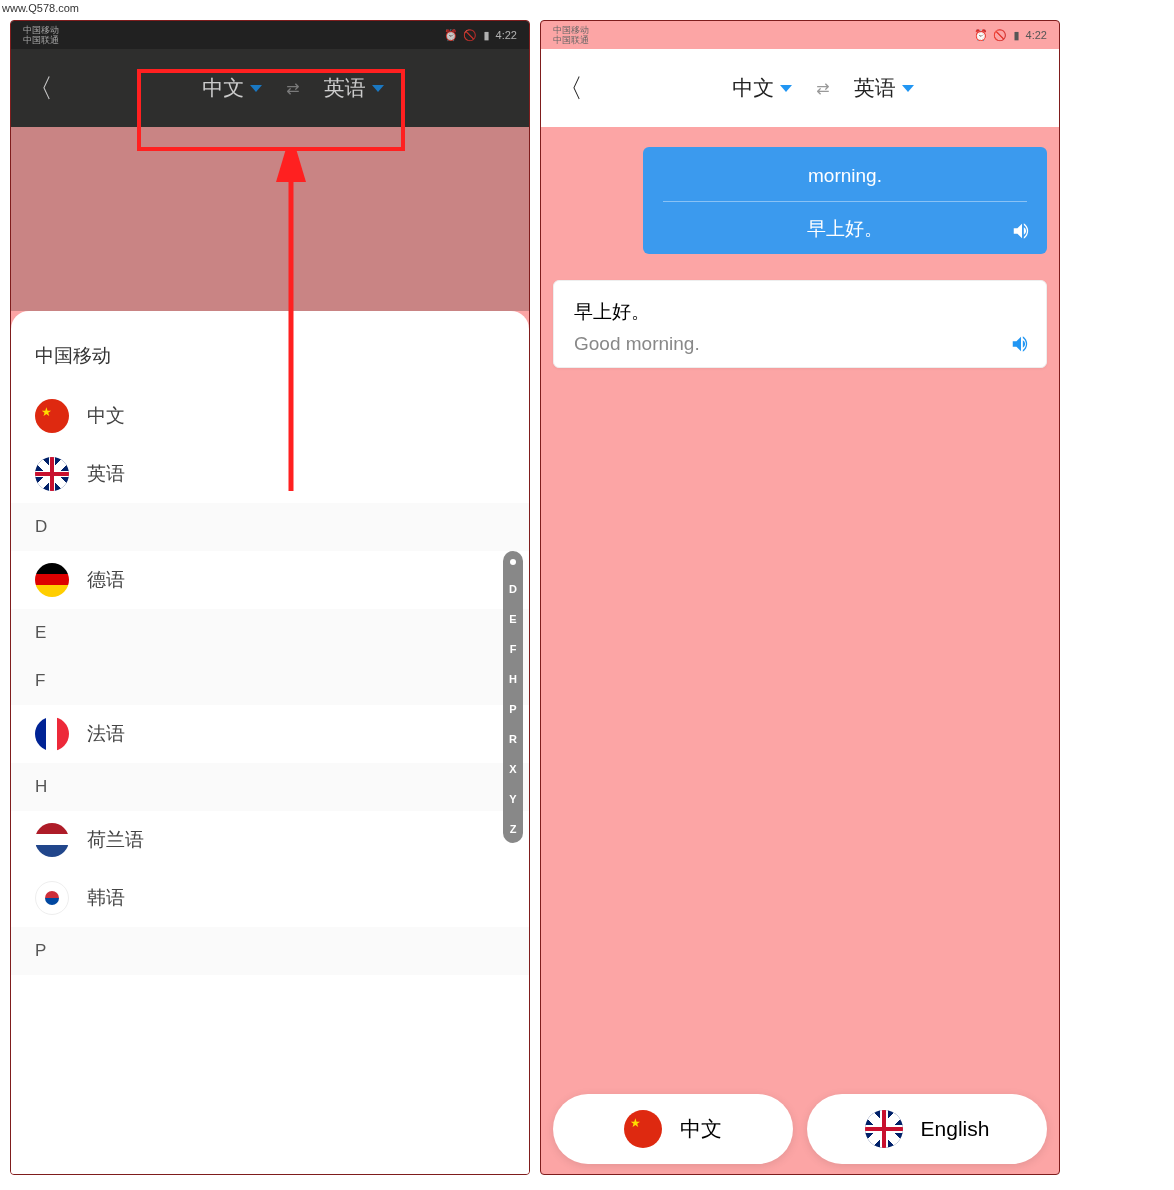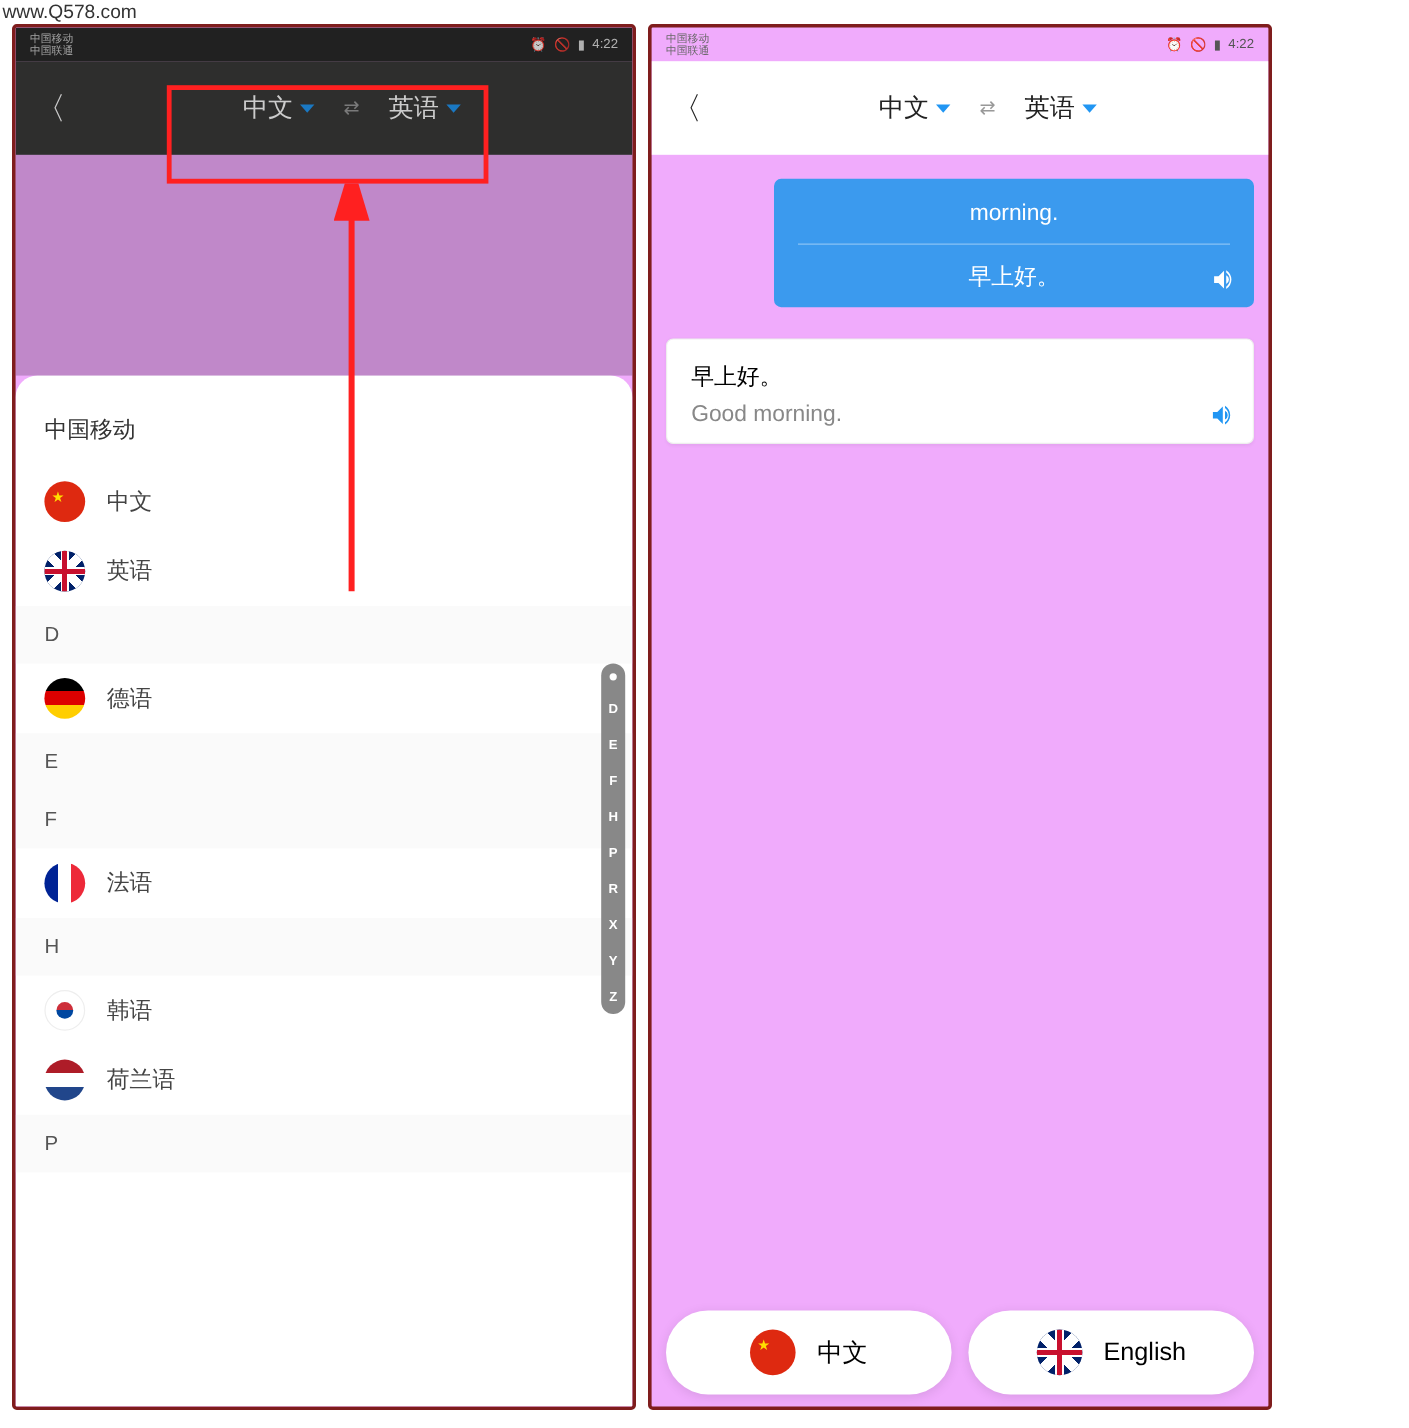--- a/index.html
+++ b/index.html
@@ -7,34 +7,34 @@
   font-family: -apple-system, BlinkMacSystemFont, "Segoe UI", "PingFang SC", "Microsoft YaHei", sans-serif;
   background: #fff;
   width: 1174px;
   height: 1190px;
   position: relative;
 }
 .watermark {
   position: absolute;
   top: 2px;
   left: 2px;
-  font-size: 16px;
+  font-size: 11px;
   color: #333;
   z-index: 100;
 }
 .container {
   display: flex;
   gap: 10px;
   padding: 20px 10px 10px 10px;
 }
 .phone {
   width: 520px;
   height: 1155px;
-  background: #f0abfc;
-  border: 3px solid #7f1d1d;
+  background: #fca5a5;
+  border: 1px solid #7f1d1d;
   border-radius: 4px;
   position: relative;
   overflow: hidden;
 }
 .status-bar {
   height: 28px;
   display: flex;
   justify-content: space-between;
   align-items: center;
   padding: 0 12px;
@@ -300,26 +300,26 @@
       <div class="section-letter">E</div>
 
       <div class="section-letter">F</div>
       <div class="lang-row">
           <div class="flag flag-fr"></div>
           <span>法语</span>
         </div>
 
       <div class="section-letter">H</div>
       <div class="lang-row">
+          <div class="flag flag-nl"></div>
+          <span>荷兰语</span>
+        </div>
+      <div class="lang-row">
           <div class="flag flag-kr"></div>
           <span>韩语</span>
-        </div>
-      <div class="lang-row">
-          <div class="flag flag-nl"></div>
-          <span>荷兰语</span>
         </div>
 
       <div class="section-letter">P</div>
     </div>
 
     <div class="index-bar">
       <div class="idx-dot"></div>
       <span>D</span>
       <span>E</span>
       <span>F</span>

